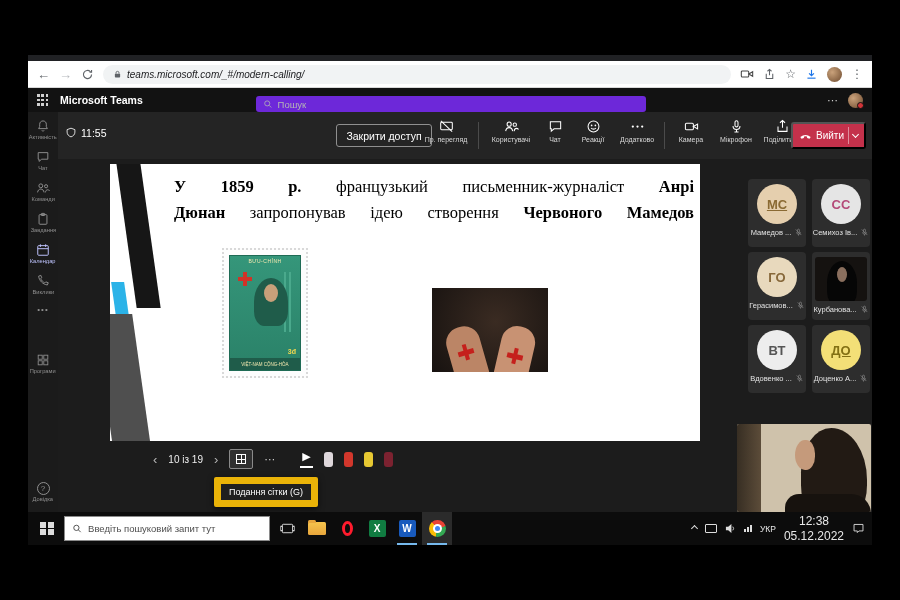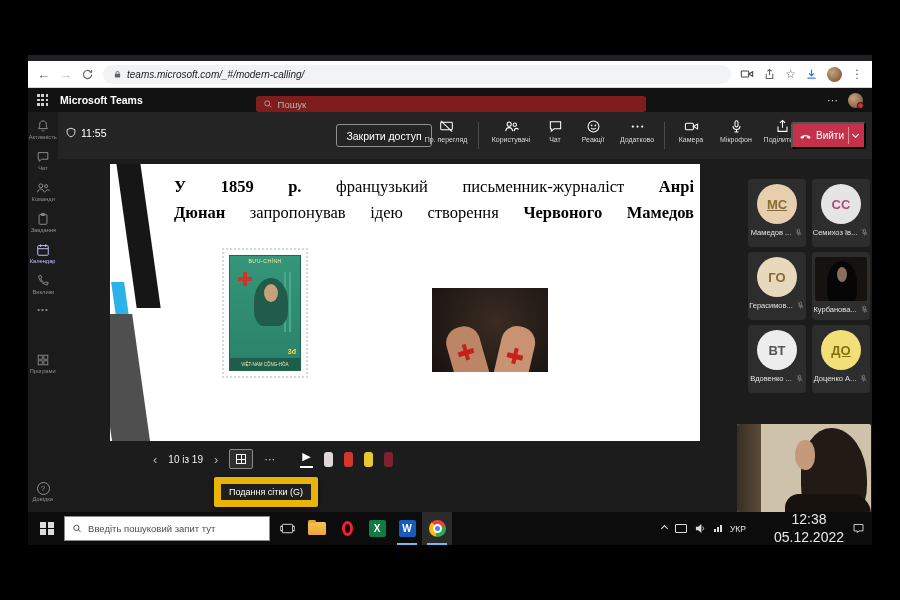--- a/index.html
+++ b/index.html
@@ -16,21 +16,21 @@
   .bicons { display:flex; align-items:center; gap:9px; }
   .avatar-sm { width:15px; height:15px; border-radius:50%; background:radial-gradient(circle at 35% 35%, #caa27b, #6d4a2e); }
   .star { color:#5f6368; font-size:12px; }
   .kebab { color:#5f6368; font-size:12px; }
 
   
   .theader { position:absolute; left:0; top:33px; right:0; height:24px; background:#121212; display:flex; align-items:center; padding:0 9px; }
   .waffle { display:grid; grid-template-columns:repeat(3,2.5px); grid-template-rows:repeat(3,2.5px); gap:1.8px; }
   .waffle i { background:#cfcfcf; }
   .ttitle { color:#fff; font-size:10.5px; font-weight:bold; margin-left:12px; }
-  .tsearch { position:absolute; left:228px; top:8px; width:390px; height:16px; background:#7f1d1d; border-radius:3px; display:flex; align-items:center; gap:5px; padding:0 7px; color:#b5b5b5; }
+  .tsearch { position:absolute; left:228px; top:8px; width:390px; height:16px; background:#6d28d9; border-radius:3px; display:flex; align-items:center; gap:5px; padding:0 7px; color:#b5b5b5; }
   .tsearch input { background:transparent; border:0; outline:0; color:#ccc; font-size:9.5px; width:100%; }
   .tsearch input::placeholder { color:#b5b5b5; }
   .theader-right { margin-left:auto; display:flex; align-items:center; gap:10px; }
   .hdots { color:#cfcfcf; font-size:11px; }
   .tavatar { width:15px; height:15px; border-radius:50%; background:radial-gradient(circle at 35% 35%, #caa27b, #6d4a2e); position:relative; }
   .tavatar::after { content:""; position:absolute; right:-1px; bottom:-1px; width:5px; height:5px; border-radius:50%; background:#d13438; border:1px solid #121212; }
 
   
   .rail { position:absolute; left:0; top:57px; width:30px; bottom:0; background:#1b1b1b; display:flex; flex-direction:column; align-items:center; padding-top:7px; color:#8f8f8f; }
   .rail-item { display:flex; flex-direction:column; align-items:center; width:100%; height:31px; cursor:pointer; flex:0 0 auto; }
@@ -136,21 +136,21 @@
   .excel { background:#107c41; } .word { background:#185abd; }
   .chrome { width:17px; height:17px; border-radius:50%; background:conic-gradient(from -45deg,#ea4335 0 33%,#34a853 0 66%,#fbbc05 0 100%); position:relative; }
   .chrome::before { content:""; position:absolute; left:4px; top:4px; width:9px; height:9px; border-radius:50%; background:#fff; }
   .chrome::after { content:""; position:absolute; left:6px; top:6px; width:5px; height:5px; border-radius:50%; background:#4285f4; }
   .tray { margin-left:auto; display:flex; align-items:center; gap:8px; padding-right:7px; color:#e8e8e8; }
   .chev-up { width:5px; height:5px; border-left:1.3px solid #ddd; border-top:1.3px solid #ddd; transform:rotate(45deg); cursor:pointer; }
   .scr { width:12px; height:9px; border:1px solid #ddd; border-radius:1px; cursor:pointer; }
   .net { display:flex; align-items:flex-end; gap:1px; cursor:pointer; }
   .net i { width:2px; background:#ddd; display:block; }
   .lang { font-size:8.5px; cursor:pointer; }
-  .clock { font-size:14px; text-align:center; line-height:1.25; cursor:pointer;margin-left:20px; }
+  .clock { font-size:12px; text-align:center; line-height:1.25; cursor:pointer; }
 </style>
 </head>
 <body>
 
 <div class="screen">
   <div class="browser">
     <div class="tabstrip"></div>
 
     <div class="btoolbar">
       <span class="navico">←</span>

